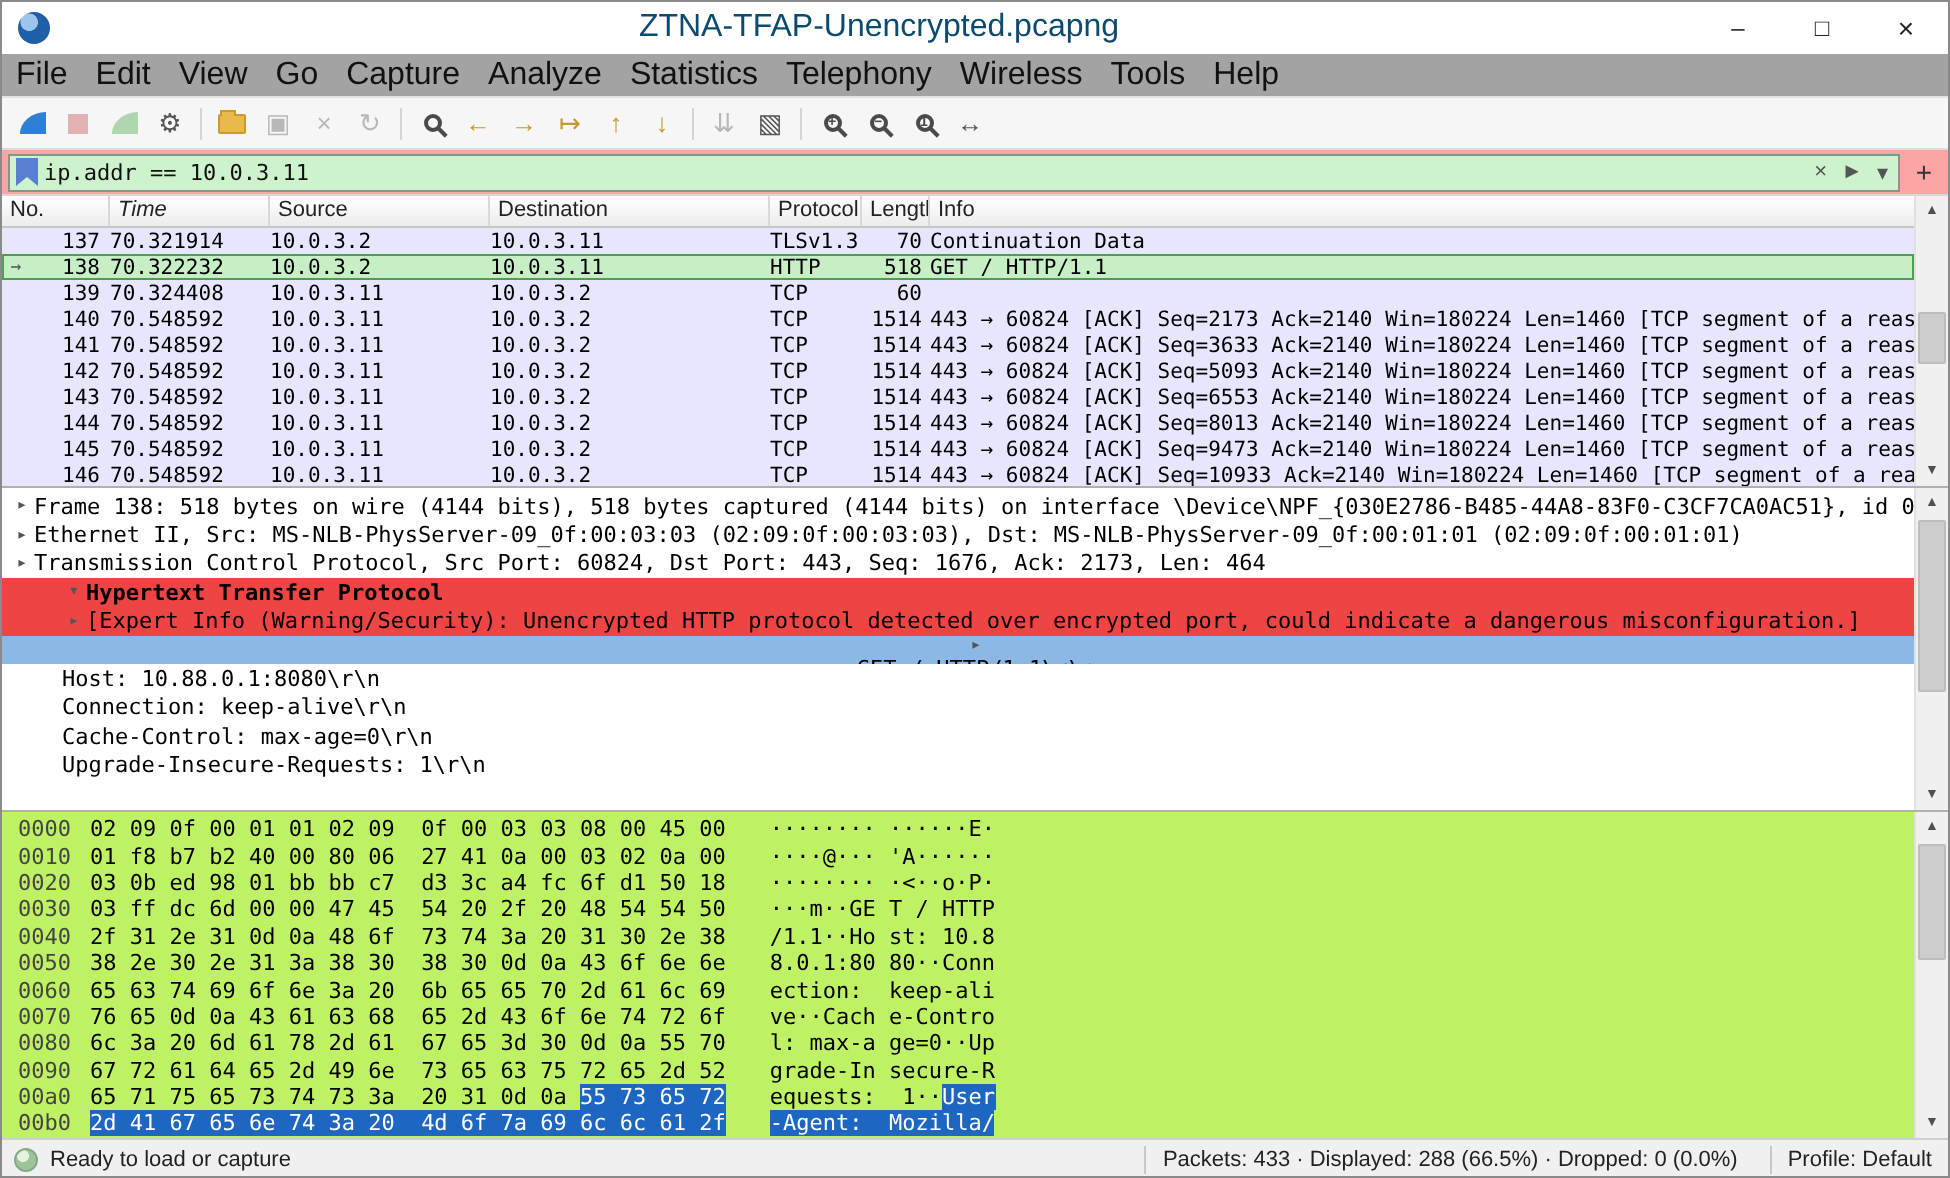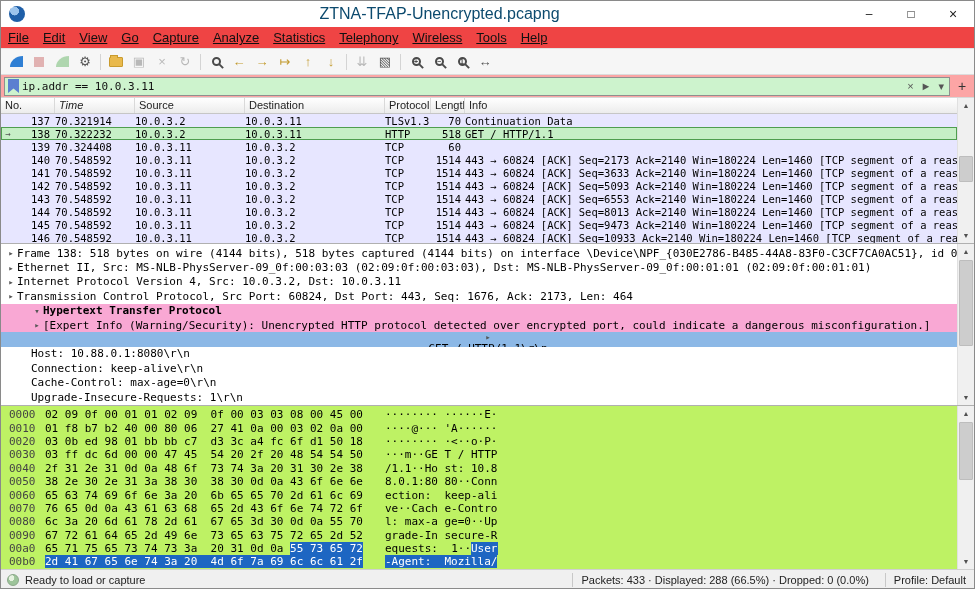--- a/index.html
+++ b/index.html
@@ -11,22 +11,22 @@
   .titlebar { height:26px; display:flex; align-items:center; background:#fff; flex:0 0 auto; }
   .appicon { width:16px; height:16px; border-radius:50%; margin:0 6px 0 8px;
              background:radial-gradient(circle at 35% 32%, #9cc4ec 0 28%, #1f5fa8 30% 100%); }
   .title-text { font-size:16px; color:#0c4a6e; flex:1 1 auto; white-space:nowrap; overflow:hidden;text-align:center; }
   .wctl { display:flex; height:100%; }
   .wbtn { width:42px; height:100%; display:flex; align-items:center; justify-content:center;
           font-size:12px; color:#222; }
   .wbtn.close { font-size:14px; }
 
   
-  .menubar { height:21px; display:flex; align-items:center; background:#ef4444;
-             font-size:13px; color:#111; flex:0 0 auto;text-decoration:underline; }
+  .menubar { height:21px; display:flex; align-items:center; background:#a3a3a3;
+             font-size:16px; color:#111; flex:0 0 auto; }
   .menu-item { padding:2px 7px; white-space:nowrap; }
 
   
   .toolbar { height:27px; background:#f6f6f6; border-top:1px solid #e3e3e3; border-bottom:1px solid #dcdcdc;
              display:flex; align-items:center; padding:0 4px; gap:1px; flex:0 0 auto; }
   .tbtn { width:22px; height:22px; display:flex; align-items:center; justify-content:center;
           font-size:13px; color:#555; }
   .tsep { width:1px; height:16px; background:#d4d4d4; margin:0 3px; }
   .dim { opacity:.38; }
   .fin { width:13px; height:11px; background:#2f7fd4; border-radius:100% 0 0 0; }
@@ -83,21 +83,21 @@
   .dt-body { position:absolute; inset:2px 17px 0 0; }
   .dt-line { height:14.4px; font:11px "DejaVu Sans Mono", monospace; color:#000;
              white-space:pre; overflow:hidden; display:flex; align-items:center; }
   .arrow { display:inline-block; width:12px; flex:0 0 auto; color:#555; font-size:9px; text-align:center; }
   .dt-line.v-closed .arrow::before { content:"▸"; }
   .dt-line.v-open   .arrow::before { content:"▾"; }
   .dt-line.v-none   .arrow { visibility:hidden; }
   .dt-line.v-i0 { padding-left:4px; }
   .dt-line.v-i1 { padding-left:18px; }
   .dt-line.v-i2 { padding-left:18px; }
-  .dt-line.v-yellow { background:#f9a8d4;padding-left:30px; }
+  .dt-line.v-yellow { background:#ef4444;padding-left:30px; }
   .dt-line.v-bold { font-weight:700; }
   .dt-line.v-selblue { background:#8cb8e6;flex-direction:column; }
 
   
   .hex-pane { height:163px; position:relative; background:#bef264; flex:0 0 auto; overflow:hidden; }
   .hx-body { position:absolute; inset:2px 17px 0 0; }
   .hx-row { height:13.4px; font:11px "DejaVu Sans Mono", monospace; white-space:pre;
             display:flex; align-items:center; overflow:hidden; }
   .hx-off { width:34px; padding-left:8px; color:#444; flex:0 0 auto; }
   .hx-hex { margin-left:10px; }
@@ -348,24 +348,20 @@
         <div class="dt-line v-closed v-i0 v-plain">
           <span class="arrow"></span>
           <span class="dt-text">Frame 138: 518 bytes on wire (4144 bits), 518 bytes captured (4144 bits) on interface \Device\NPF_{030E2786-B485-44A8-83F0-C3CF7CA0AC51}, id 0</span>
         </div>
 
         <div class="dt-line v-closed v-i0 v-plain">
           <span class="arrow"></span>
           <span class="dt-text">Ethernet II, Src: MS-NLB-PhysServer-09_0f:00:03:03 (02:09:0f:00:03:03), Dst: MS-NLB-PhysServer-09_0f:00:01:01 (02:09:0f:00:01:01)</span>
         </div>
 
-        <div class="dt-line v-closed v-i0 v-plain">
-          <span class="arrow"></span>
-          <span class="dt-text">Internet Protocol Version 4, Src: 10.0.3.2, Dst: 10.0.3.11</span>
-        </div>
 
         <div class="dt-line v-closed v-i0 v-plain">
           <span class="arrow"></span>
           <span class="dt-text">Transmission Control Protocol, Src Port: 60824, Dst Port: 443, Seq: 1676, Ack: 2173, Len: 464</span>
         </div>
 
         <div class="dt-line v-open v-i0 v-yellow v-bold">
           <span class="arrow"></span>
           <span class="dt-text">Hypertext Transfer Protocol</span>
         </div>

